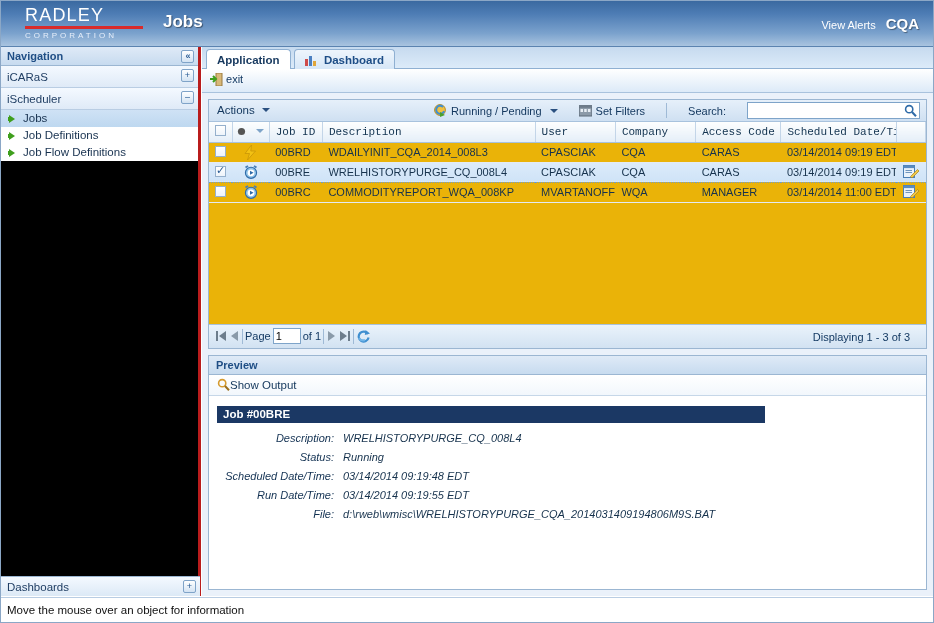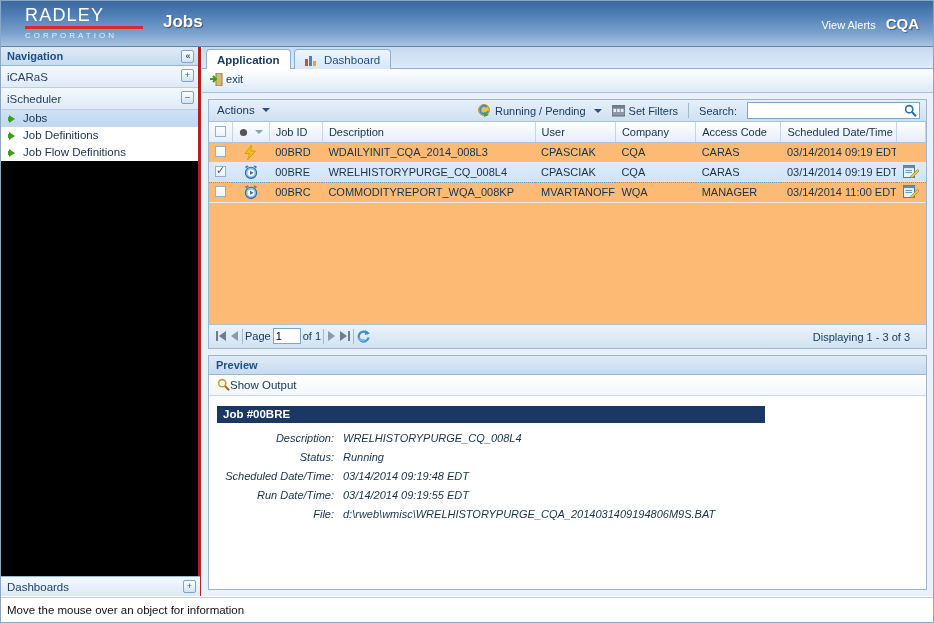--- a/index.html
+++ b/index.html
@@ -103,64 +103,65 @@
     background: linear-gradient(to bottom, #c6daef 0%, #dcebf9 100%);
     border-bottom: 1px solid #8fb0d2;
     padding-left: 4px;
   }
   .tab {
     display: inline-block; height: 21px; line-height: 20px; margin-top: 2px;
     padding: 0 10px; font-size: 11.5px; color: #1d4d86;
     border: 1px solid #8fb0d2; border-bottom: none;
     border-radius: 4px 4px 0 0; cursor: pointer; vertical-align: top;
     background: linear-gradient(to bottom, #eef5fc 0%, #d5e6f7 100%);
+    font-weight: bold;
   }
   .tab.active {
     background: #ffffff; font-weight: bold; color: #17395f; height: 22px;
   }
   .tab .ticon { display: inline-block; vertical-align: -2px; margin-right: 4px; }
 
   .bar-exit {
     position: relative; height: 24px;
     background: linear-gradient(to bottom, #ffffff 0%, #dceaf8 100%);
     border-bottom: 1px solid #a8c2dd;
   }
   .exit-btn { position: absolute; left: 8px; top: 4px; font-size: 11px; color: #143a63; cursor: pointer; }
   .help-btn { position: absolute; right: 10px; top: 5px; font-size: 11px; color: #143a63; cursor: pointer; margin-top: 29px; }
 
   .panel {
     position: absolute; left: 6px; right: 6px; top: 52px; height: 250px;
-    border: 1px solid #9bb6d2; background: #fdba74;
+    border: 1px solid #9bb6d2; background: #eab308;
   }
   .grid-toolbar {
     position: relative; height: 22px;
     background: linear-gradient(to bottom, #e6f0fa 0%, #cfe0f2 100%);
     border-bottom: 1px solid #a8c2dd;
   }
   .actions-menu { position: absolute; left: 8px; top: 4px; font-size: 11.5px; color: #12365d; cursor: pointer; }
   .caret { display: inline-block; width: 0; height: 0; margin-left: 4px; vertical-align: 2px;
            border-left: 4px solid transparent; border-right: 4px solid transparent; border-top: 4px solid #2a5080; }
-  .tb-right { position: absolute; right: 6px; top: 2px; display: flex; align-items: center; gap: 10px; }
+  .tb-right { position: absolute; right: 6px; top: 2px; display: flex; align-items: center; gap: 21px; }
   .tb-btn { font-size: 11px; color: #12365d; cursor: pointer; display: flex; align-items: center; gap: 4px; }
   .vsep { width: 1px; height: 15px; background: #9fbad6; }
   .search-lbl { font-size: 11px; color: #12365d; }
   .search-wrap { position: relative; }
   .search-inp {
     width: 173px; height: 17px; border: 1px solid #7ea4c9; padding: 0 20px 0 4px;
     font-family: "Liberation Sans", sans-serif; font-size: 11px; background: #ffffff;
   }
   .search-go { position: absolute; right: 3px; top: 2px; cursor: pointer; }
 
   table.grid { width: 100%; border-collapse: collapse; table-layout: fixed; }
   table.grid th {
     height: 20px; font-size: 11px; font-weight: normal; color: #11324f;
     text-align: left; padding: 0 6px;
     background: linear-gradient(to bottom, #fdfefe 0%, #e4eef8 100%);
     border-right: 1px solid #c3d5e8; border-bottom: 1px solid #a8c2dd;
-    overflow: hidden; white-space: nowrap;
+    overflow: hidden; white-space: nowrap; font-family: Liberation Mono, monospace;
   }
   table.grid th.cb, table.grid th.st { padding: 0; text-align: center; }
   table.grid td {
     height: 20px; font-size: 11px; color: #16324d; padding: 0 6px;
     border-bottom: 1px solid #e3ebf4; white-space: nowrap; overflow: hidden;
   }
   table.grid td.cb, table.grid td.st { padding: 0; text-align: center; }
   tr.row-sel td {
     background: linear-gradient(to bottom, #dcebfa 0%, #cfe3f7 100%);
     border-top: 1px dotted #6d9bc8; border-bottom: 1px dotted #6d9bc8;

